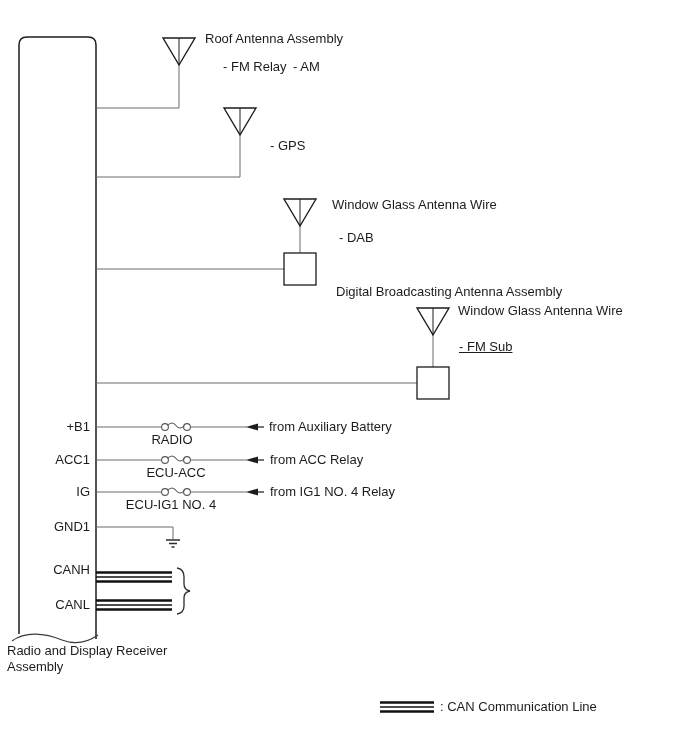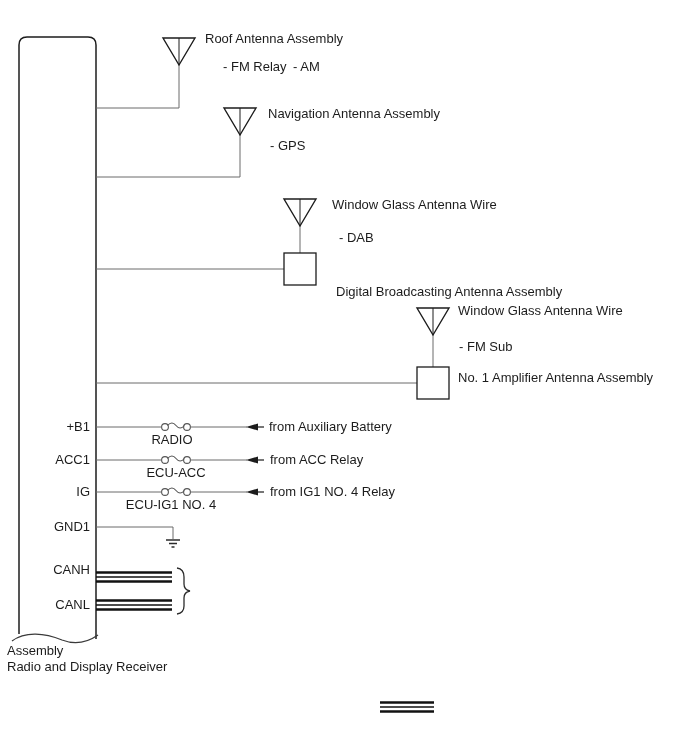--- a/index.html
+++ b/index.html
@@ -115,46 +115,45 @@
       <line x1="380" y1="702.5" x2="434" y2="702.5" stroke="#111111" stroke-width="2.6"></line>
       <line x1="380" y1="707" x2="434" y2="707" stroke="#111111" stroke-width="1.4"></line>
       <line x1="380" y1="711.5" x2="434" y2="711.5" stroke="#111111" stroke-width="2.6"></line>
     </g>
   </svg>
 
   <div class="lbl" style="left:205px;top:31px;">Roof Antenna Assembly</div>
   <div class="lbl" style="left:223px;top:59px;">- FM Relay</div>
   <div class="lbl" style="left:293px;top:59px;">- AM</div>
 
-  <div class="lbl" style="left:268px;top:106px;">Navigation Antenna Assembly</div>
   <div class="lbl" style="left:270px;top:138px;">- GPS</div>
 
   <div class="lbl" style="left:332px;top:197px;">Window Glass Antenna Wire</div>
   <div class="lbl" style="left:339px;top:230px;">- DAB</div>
   <div class="lbl" style="left:336px;top:261px;margin-top:23px;">Digital Broadcasting Antenna Assembly</div>
 
   <div class="lbl" style="left:458px;top:303px;">Window Glass Antenna Wire</div>
-  <div class="lbl" style="left:459px;top:339px;">- FM Sub</div>
-  <div class="lbl" style="left:458px;top:370px;">No. 1 Amplifier Antenna Assembly</div>
+  <div class="lbl" style="left:459px;top:339px;text-decoration:underline;">- FM Sub</div>
 
   <div class="lbl pin" style="top:419px;">+B1</div>
   <div class="lbl pin" style="top:452px;">ACC1</div>
   <div class="lbl pin" style="top:484px;">IG</div>
   <div class="lbl pin" style="top:519px;">GND1</div>
   <div class="lbl pin" style="top:562px;">CANH</div>
   <div class="lbl pin" style="top:597px;">CANL</div>
 
   <div class="lbl fuse-lbl" style="left:132px;top:432px;width:80px;">RADIO</div>
   <div class="lbl fuse-lbl" style="left:126px;top:465px;width:100px;">ECU-ACC</div>
   <div class="lbl fuse-lbl" style="left:111px;top:497px;width:120px;">ECU-IG1 NO. 4</div>
 
   <div class="lbl" style="left:269px;top:419px;">from Auxiliary Battery</div>
   <div class="lbl" style="left:270px;top:452px;">from ACC Relay</div>
   <div class="lbl" style="left:270px;top:484px;">from IG1 NO. 4 Relay</div>
 
 
   <div class="cap" style="left:7px;top:643px;">
+    <div>Radio and Display Receiver</div>
     <div>Assembly</div>
-    <div>Radio and Display Receiver</div>
   </div>
 
+  <div class="lbl" style="left:440px;top:699px;">: CAN Communication Line</div>
 
 </div>
 
 </body></html>

